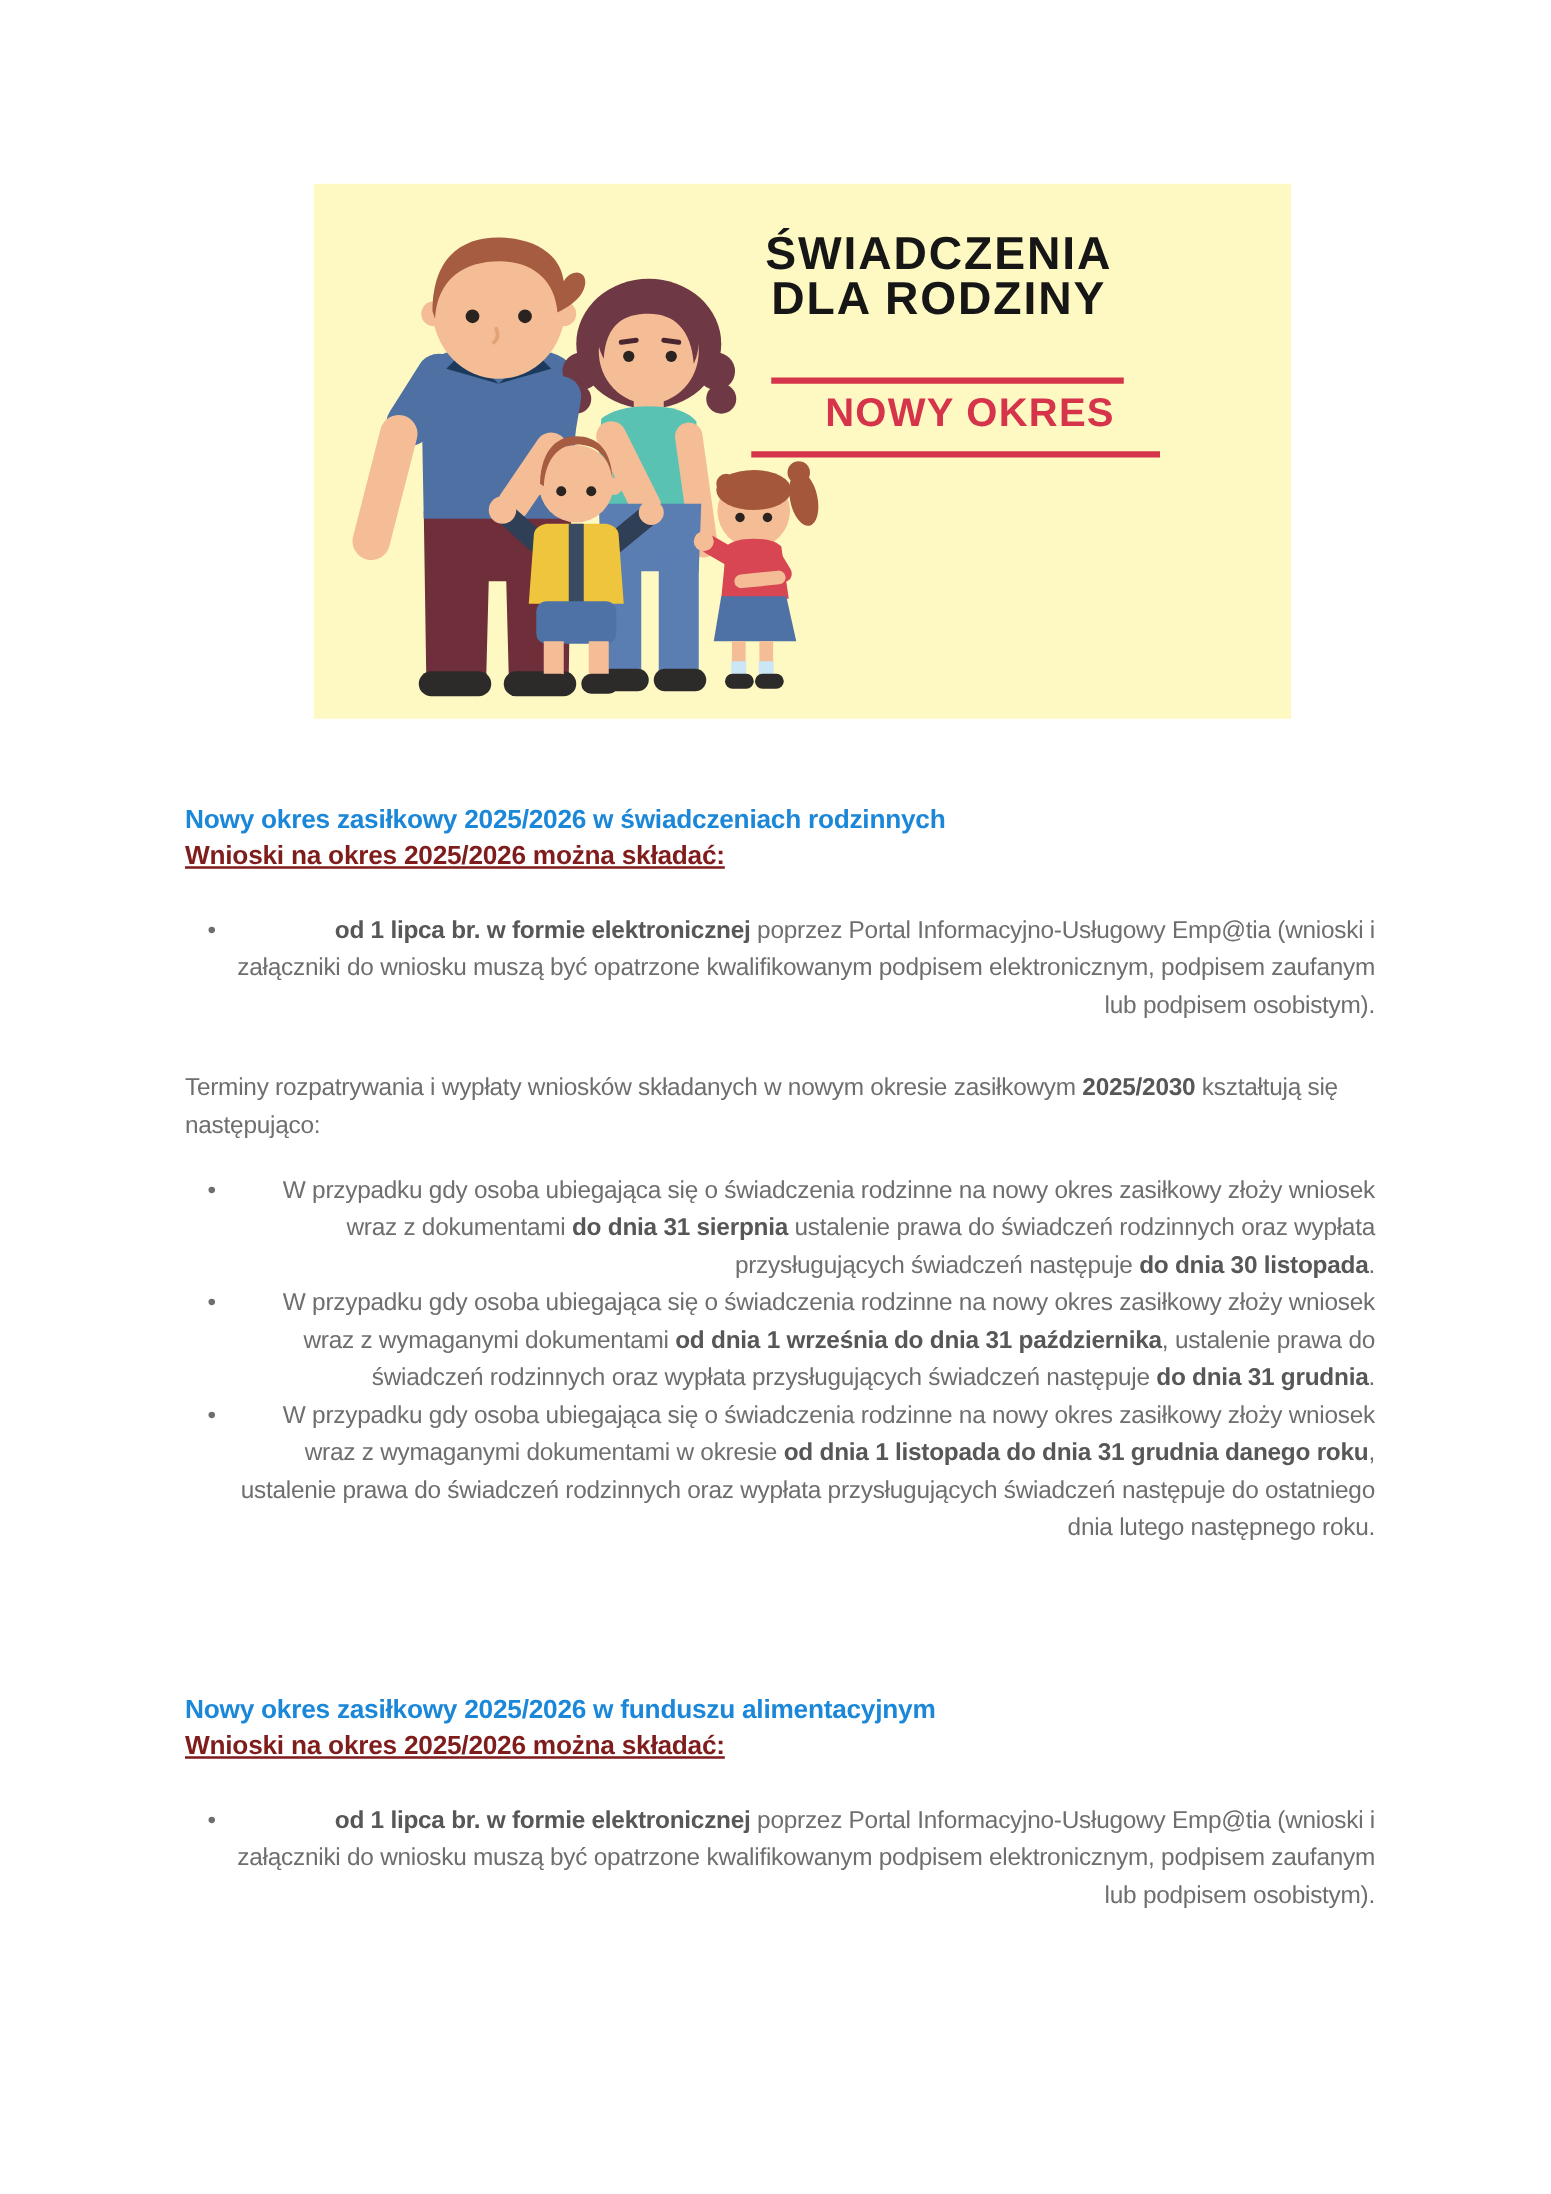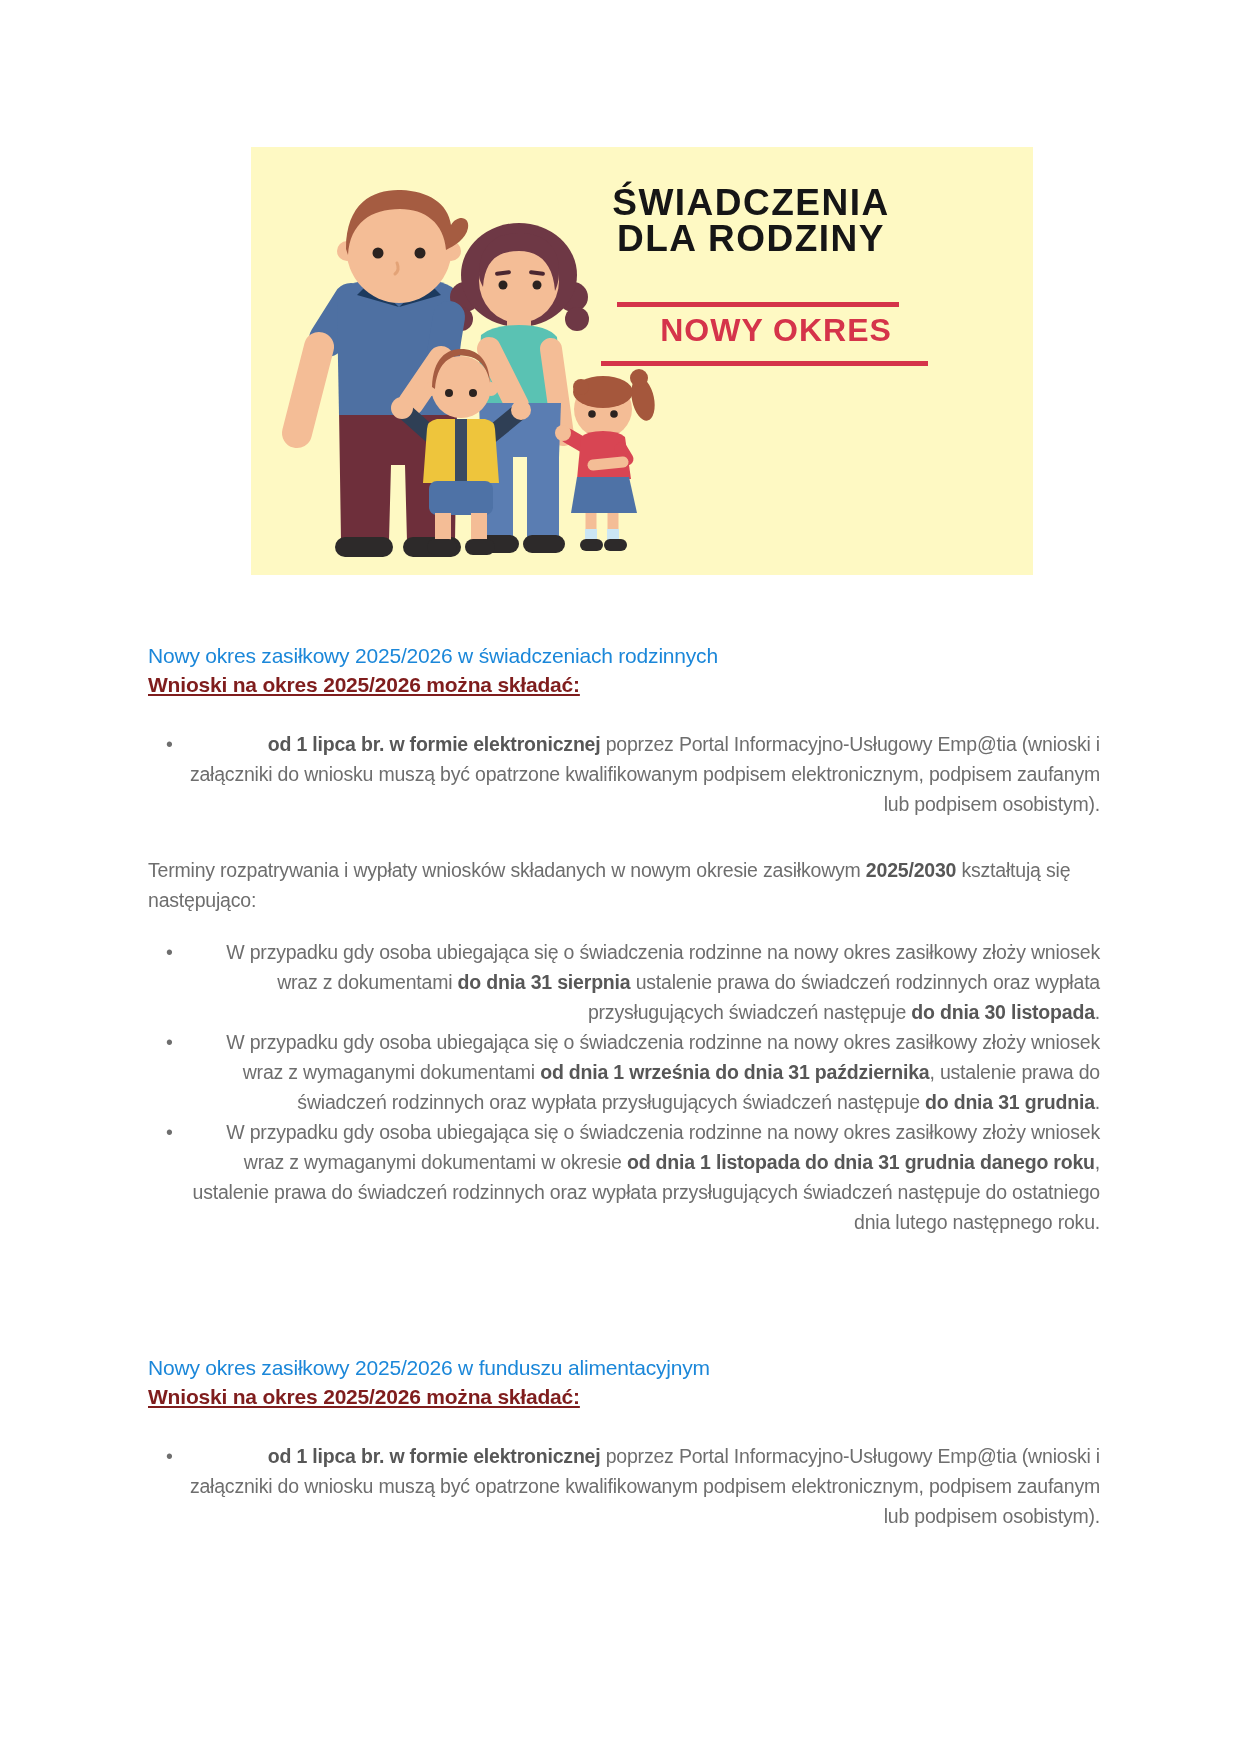--- a/index.html
+++ b/index.html
@@ -13,21 +13,21 @@
               color:#161616;font-weight:bold;font-size:37px;line-height:36px;letter-spacing:1.5px;}
   .hero-rule{position:absolute;height:5px;background:#d5344a;}
   .rule-top{left:366px;top:155px;width:282px;}
   .rule-bottom{left:350px;top:214px;width:327px;}
   .hero-badge{position:absolute;left:384px;top:161px;width:282px;text-align:center;
               color:#d5344a;font-weight:bold;font-size:32px;line-height:44px;letter-spacing:1px;}
 
   
   .content{position:absolute;left:148px;top:641px;width:952px;
            color:#6e6e6e;font-size:19.5px;line-height:30px;letter-spacing:-0.2px;}
-  .sec-heading{color:#1b87d9;font-size:21px;line-height:29px;font-weight:normal;margin:0;}
+  .sec-heading{color:#1b87d9;font-size:21px;line-height:29px;font-weight:bold;margin:0;}
   .sec-heading.second{margin-top:116px;}
   .sub-heading{color:#7f1d1d;font-size:21px;line-height:29px;font-weight:bold;
                text-decoration:underline;margin:0 0 30px 0;}
   ul.doc-list{list-style:none;margin:0;padding:0;text-align:right;}
   ul.doc-list li{position:relative;padding-left:40px;margin:0;}
   ul.doc-list li::before{content:"\2022";position:absolute;left:18px;top:0;color:#6e6e6e;}
   .para{margin:36px 0 22px 0;}
   .b{font-weight:bold;color:#575757;}
 </style>
 </head>

